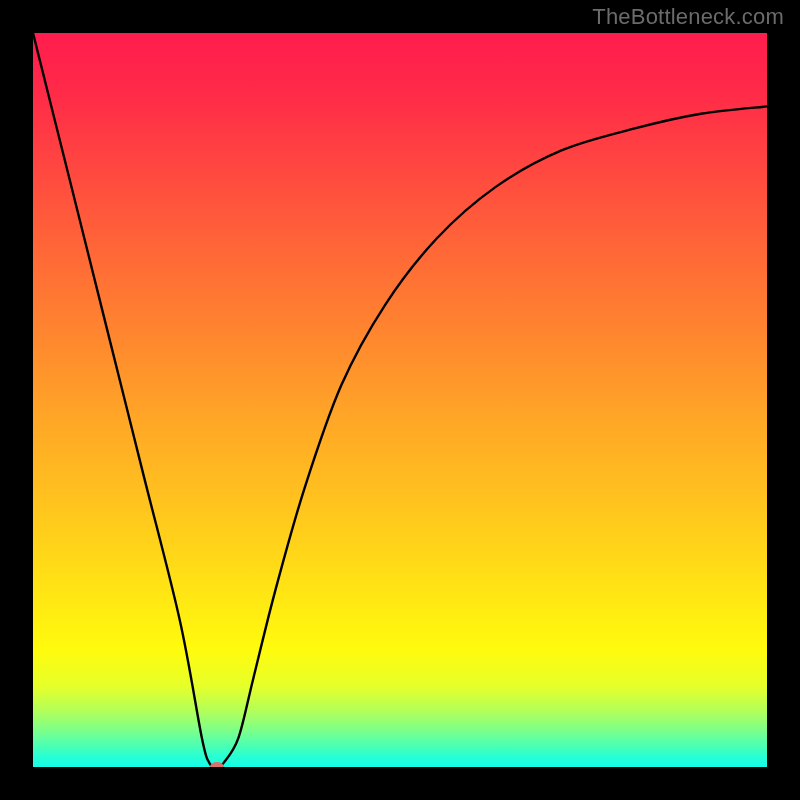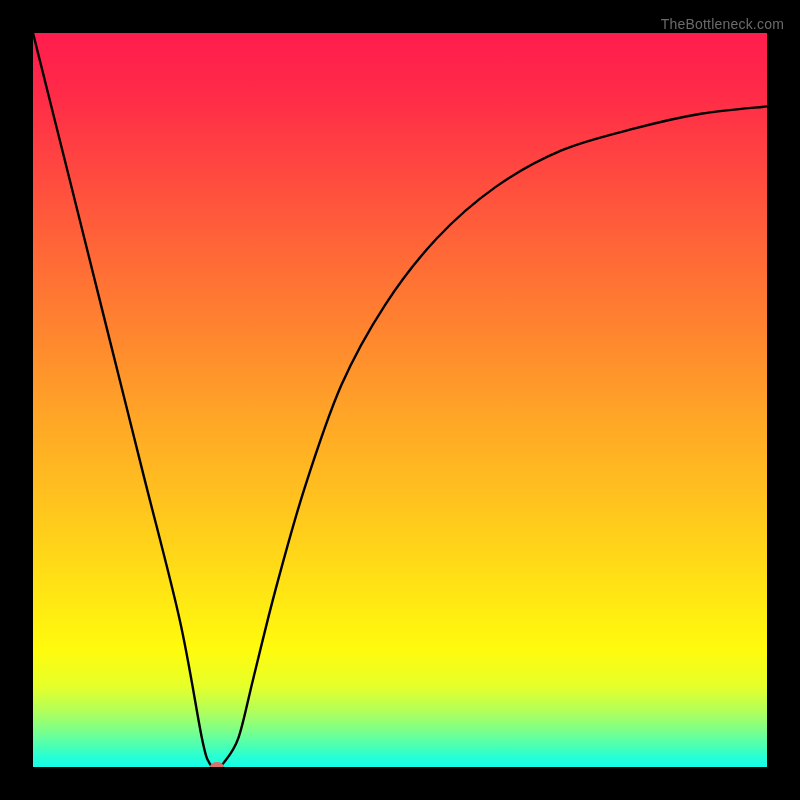--- a/index.html
+++ b/index.html
@@ -47,24 +47,24 @@
   .marker {
     position: absolute;
     width: 14px;
     height: 10px;
     background: #d9716e;
     border-radius: 50% / 50%;
     transform: translate(-50%, -50%);
   }
   .watermark {
     position: absolute;
-    top: 16px;
+    top: 4px;
     right: 16px;
     color: #6b6b6b;
-    font-size: 14px;
+    font-size: 22px;
     font-weight: 500;
     letter-spacing: 0.2px;
   }
 </style>
 </head>
 <body>
 
 <div class="frame">
   <div class="gradient"></div>
   <svg class="svg-layer" viewBox="0 0 734 734" preserveAspectRatio="none">

